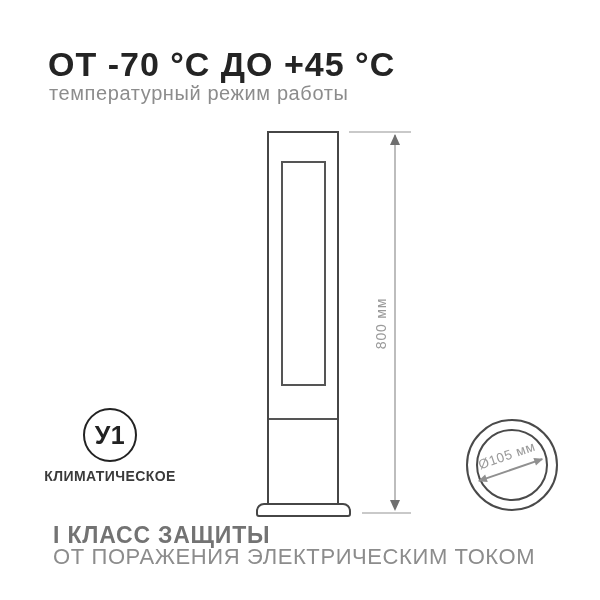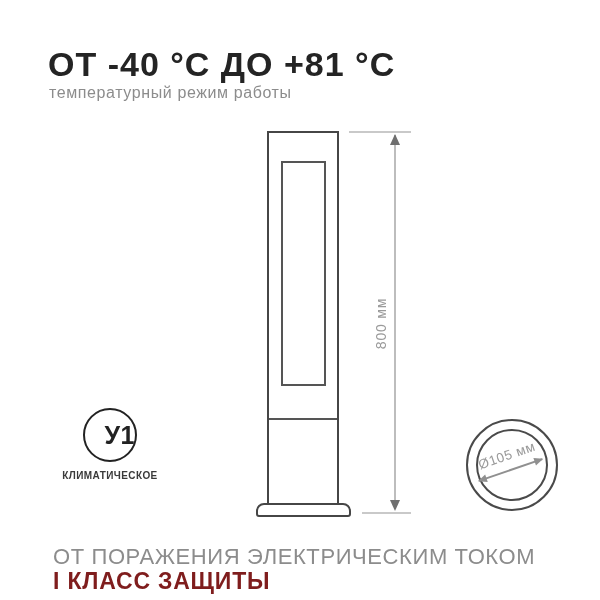--- a/index.html
+++ b/index.html
@@ -13,21 +13,21 @@
   .abs { position: absolute; }
 
   
   .hdr-title {
     left: 48px; top: 46px;
     font-size: 34px; font-weight: 700; line-height: 37px;
     letter-spacing: 1px; color: #242424; white-space: nowrap;
   }
   .hdr-sub {
     left: 49px; top: 81px;
-    font-size: 16px; line-height: 24px;
+    font-size: 20px; line-height: 24px;
     letter-spacing: 0.6px; color: #8c8c8c; white-space: nowrap;
   }
 
   
   .lamp-outer {
     left: 267px; top: 131px; width: 72px; height: 372px;
     border: 2px solid #464646; border-bottom: none; background: #fff;
   }
   .lamp-inner {
     left: 281px; top: 161px; width: 45px; height: 225px;
@@ -61,28 +61,28 @@
     left: 351px; top: 315px; width: 60px; height: 17px;
     transform: rotate(-90deg);
     font-size: 14px; color: #9a9a9a; letter-spacing: 0.8px;
     text-align: center; white-space: nowrap;
   }
 
   
   .climate-circle {
     left: 83px; top: 408px; width: 54px; height: 54px;
     border: 2.5px solid #222222; border-radius: 50%;
-    display: flex; align-items: center; justify-content: flex-end;
+    display: flex; align-items: center; justify-content: center;
   }
   .climate-code {
     font-size: 25px; font-weight: 700; color: #222222; letter-spacing: 0.5px;
   }
   .climate-label {
     left: 25px; top: 469px; width: 170px;
-    text-align: center; font-size: 10px; font-weight: 700;
+    text-align: center; font-size: 14px; font-weight: 700;
     line-height: 14.5px; letter-spacing: 0.4px; color: #3a3a3a;
   }
 
   
   .dia-outer {
     left: 466px; top: 419px; width: 92px; height: 92px;
     border: 2px solid #4a4a4a; border-radius: 50%; background: #fff;
   }
   .dia-inner {
     left: 476px; top: 429px; width: 72px; height: 72px;
@@ -106,32 +106,32 @@
     left: 467px; top: 448px; width: 80px; height: 16px;
     transform: rotate(-19deg);
     font-size: 13.5px; color: #9a9a9a; letter-spacing: 0.6px;
     text-align: center; white-space: nowrap;
   }
 
   
   .ftr-title {
     left: 53px; top: 522px;
     font-size: 23px; font-weight: 700; line-height: 26px;
-    letter-spacing: 0.8px; color: #7f1d1d; white-space: nowrap; margin-top: 46px;
+    letter-spacing: 0.8px; color: #737373; white-space: nowrap;
   }
   .ftr-sub {
     left: 53px; top: 547px;
     font-size: 22px; line-height: 20px;
     letter-spacing: 0.6px; color: #8c8c8c; white-space: nowrap;
   }
 </style>
 </head>
 <body>
 
-<div class="abs hdr-title">ОТ -40 °С ДО +81 °С</div>
+<div class="abs hdr-title">ОТ -70 °С ДО +45 °С</div>
 <div class="abs hdr-sub">температурный режим работы</div>
 
 <div>
   <div class="abs lamp-outer"></div>
   <div class="abs lamp-inner"></div>
   <div class="abs lamp-divider"></div>
   <div class="abs lamp-base"></div>
 </div>
 
 <div>

